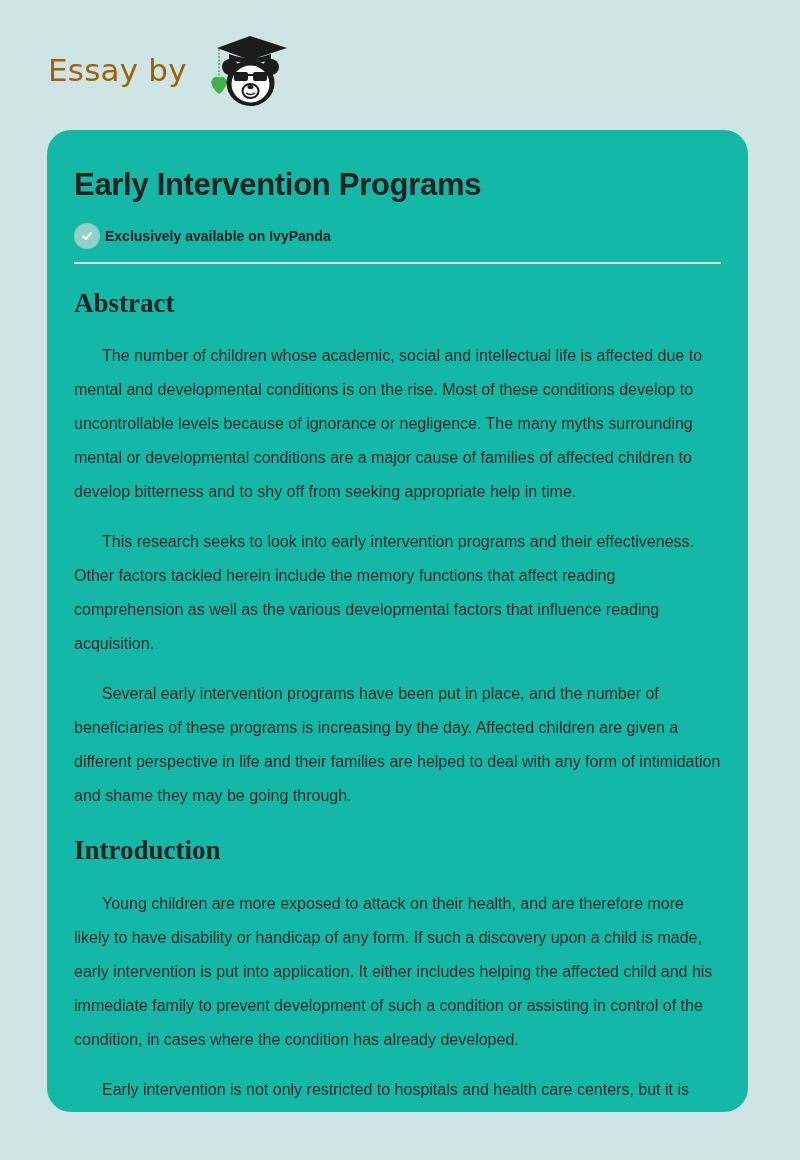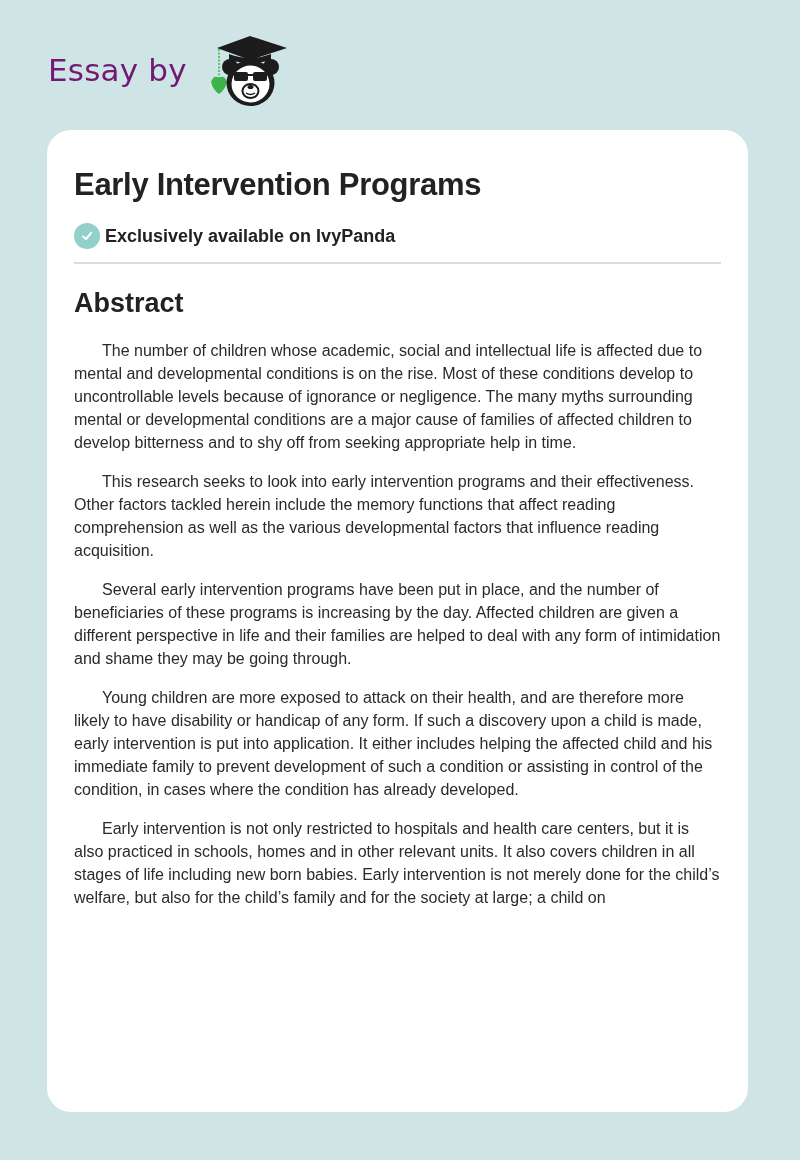--- a/index.html
+++ b/index.html
@@ -10,58 +10,59 @@
     color: #222;
     position: relative;
     overflow: hidden;
   }
   .header {
     position: absolute; left: 48px; top: 34px;
     height: 76px; display: flex; align-items: center;
   }
   .essay-by {
     font-family: "DejaVu Sans", sans-serif;
-    font-size: 31px; color: #701a75; letter-spacing: 0.2px;
+    font-size: 31px; color: #a16207; letter-spacing: 0.2px;
     margin-right: 18px; margin-top: -4px;
   }
   .logo-mark { width: 90px; height: 76px; margin-right: 6px; }
   .brand {
     font-family: "DejaVu Serif", serif;
     font-weight: bold; font-size: 29px; color: #1c1c1c;
     margin-top: 2px;
   }
   .brand sup { font-size: 15px; font-weight: bold; vertical-align: top; position: relative; top: -2px; }
 
   .card {
     position: absolute; left: 47px; top: 130px;
     width: 701px; height: 982px;
-    background: #ffffff; border-radius: 24px;
+    background: #14b8a6; border-radius: 24px;
     overflow: hidden;
   }
   .card-inner { padding: 0 27px; }
   .title {
     font-size: 31px; font-weight: bold; color: #222;
     margin: 37px 0 0 0; letter-spacing: -0.3px;
   }
   .badge {
     display: flex; align-items: center; margin-top: 20px;
   }
   .check {
     width: 26px; height: 26px; border-radius: 50%;
     background: #93cfcb; display: flex; align-items: center; justify-content: center;
     margin-right: 5px;
   }
-  .badge-text { font-size: 18px; font-weight: bold; color: #222; }
+  .badge-text { font-size: 14px; font-weight: bold; color: #222; }
   .divider { height: 2px; background: #dddddd; margin-top: 13px; }
   h2 {
     font-size: 27px; font-weight: bold; color: #222;
     margin: 24px 0 20px 0;
+    font-family: Liberation Serif, serif;
   }
   p {
-    font-size: 16px; line-height: 23px; color: #2a2a2a;
+    font-size: 16px; line-height: 34px; color: #2a2a2a;
     margin: 0 0 16px 0; text-indent: 28px;
   }
   .sec-intro h2 { margin-top: 22px; margin-bottom: 21px; }
 </style>
 </head>
 <body>
 
 <div class="header">
   <span class="essay-by">Essay by</span>
   <svg class="logo-mark" viewBox="0 0 90 76">
@@ -104,17 +105,18 @@
     <div class="divider"></div>
 
     <section>
       <h2>Abstract</h2>
       <p>The number of children whose academic, social and intellectual life is affected due to mental and developmental conditions is on the rise. Most of these conditions develop to uncontrollable levels because of ignorance or negligence. The many myths surrounding mental or developmental conditions are a major cause of families of affected children to develop bitterness and to shy off from seeking appropriate help in time.</p>
       <p>This research seeks to look into early intervention programs and their effectiveness. Other factors tackled herein include the memory functions that affect reading comprehension as well as the various developmental factors that influence reading acquisition.</p>
       <p>Several early intervention programs have been put in place, and the number of beneficiaries of these programs is increasing by the day. Affected children are given a different perspective in life and their families are helped to deal with any form of intimidation and shame they may be going through.</p>
     </section>
 
     <section class="sec-intro">
+      <h2>Introduction</h2>
       <p>Young children are more exposed to attack on their health, and are therefore more likely to have disability or handicap of any form. If such a discovery upon a child is made, early intervention is put into application. It either includes helping the affected child and his immediate family to prevent development of such a condition or assisting in control of the condition, in cases where the condition has already developed.</p>
       <p>Early intervention is not only restricted to hospitals and health care centers, but it is also practiced in schools, homes and in other relevant units. It also covers children in all stages of life including new born babies. Early intervention is not merely done for the child’s welfare, but also for the child’s family and for the society at large; a child on</p>
     </section>
   </div>
 </div>
 
 </body></html>

